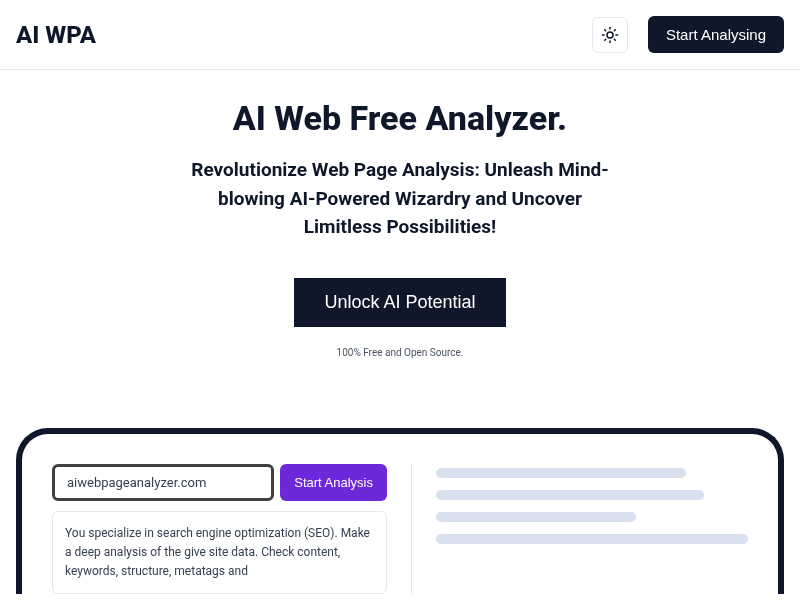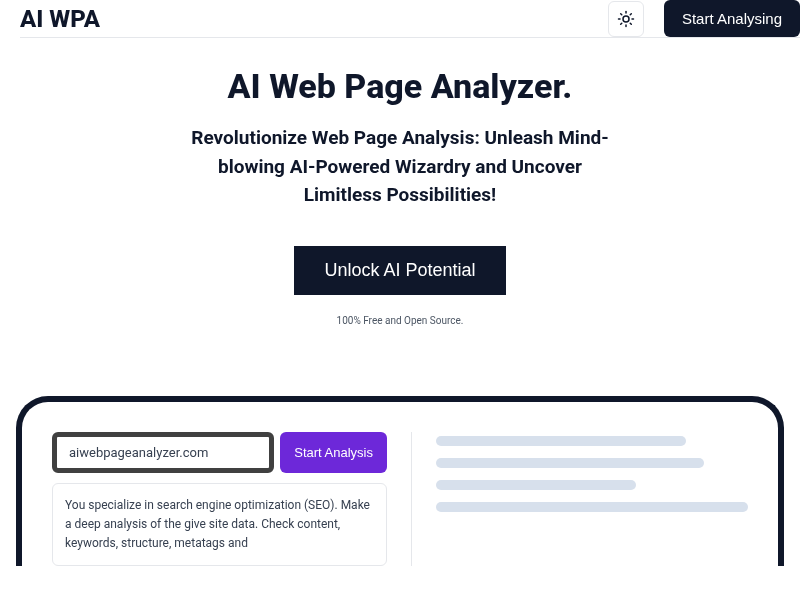--- a/index.html
+++ b/index.html
@@ -12,22 +12,22 @@
       background: #fff;
       color: #0f172a;
       width: 800px;
       height: 600px;
       overflow: hidden;
     }
     .header {
       display: flex;
       justify-content: space-between;
       align-items: center;
+      padding: 16px;
       border-bottom: 1px solid #e5e7eb;
-      margin-left: 20px;
     }
     .logo {
       font-size: 24px;
       font-weight: 800;
       color: #0f172a;
     }
     .header-right {
       display: flex;
       gap: 20px;
       align-items: center;
@@ -106,21 +106,21 @@
       display: flex;
       flex-direction: column;
       gap: 10px;
     }
     .input-row {
       display: flex;
       gap: 6px;
     }
     .url-input {
       flex: 1;
-      border: 5px solid #404040;
+      border: 3px solid #404040;
       border-radius: 6px;
       padding: 8px 12px;
       font-size: 13px;
       color: #374151;
       font-family: inherit;
     }
     .analysis-btn {
       background: #6d28d9;
       color: #fff;
       border: none;
@@ -174,21 +174,21 @@
         <line x1="20" y1="12" x2="22" y2="12"></line>
         <line x1="4.93" y1="19.07" x2="6.34" y2="17.66"></line>
         <line x1="17.66" y1="6.34" x2="19.07" y2="4.93"></line>
       </svg>
     </button>
     <button class="start-btn">Start Analysing</button>
   </div>
 </header>
 
 <section class="hero">
-  <h1 class="hero-title">AI Web Page Analyzer.</h1>
+  <h1 class="hero-title">AI Web Free Analyzer.</h1>
   <p class="hero-subtitle">Revolutionize Web Page Analysis: Unleash Mind-blowing AI-Powered Wizardry and Uncover Limitless Possibilities!</p>
   <button class="cta-btn">Unlock AI Potential</button>
   <p class="hero-footnote">100% Free and Open Source.</p>
 </section>
 
 <section class="analyzer-frame">
   <div class="left-panel">
     <div class="input-row">
       <input class="url-input" type="text" value="aiwebpageanalyzer.com" style="">
       <button class="analysis-btn">Start Analysis</button>

